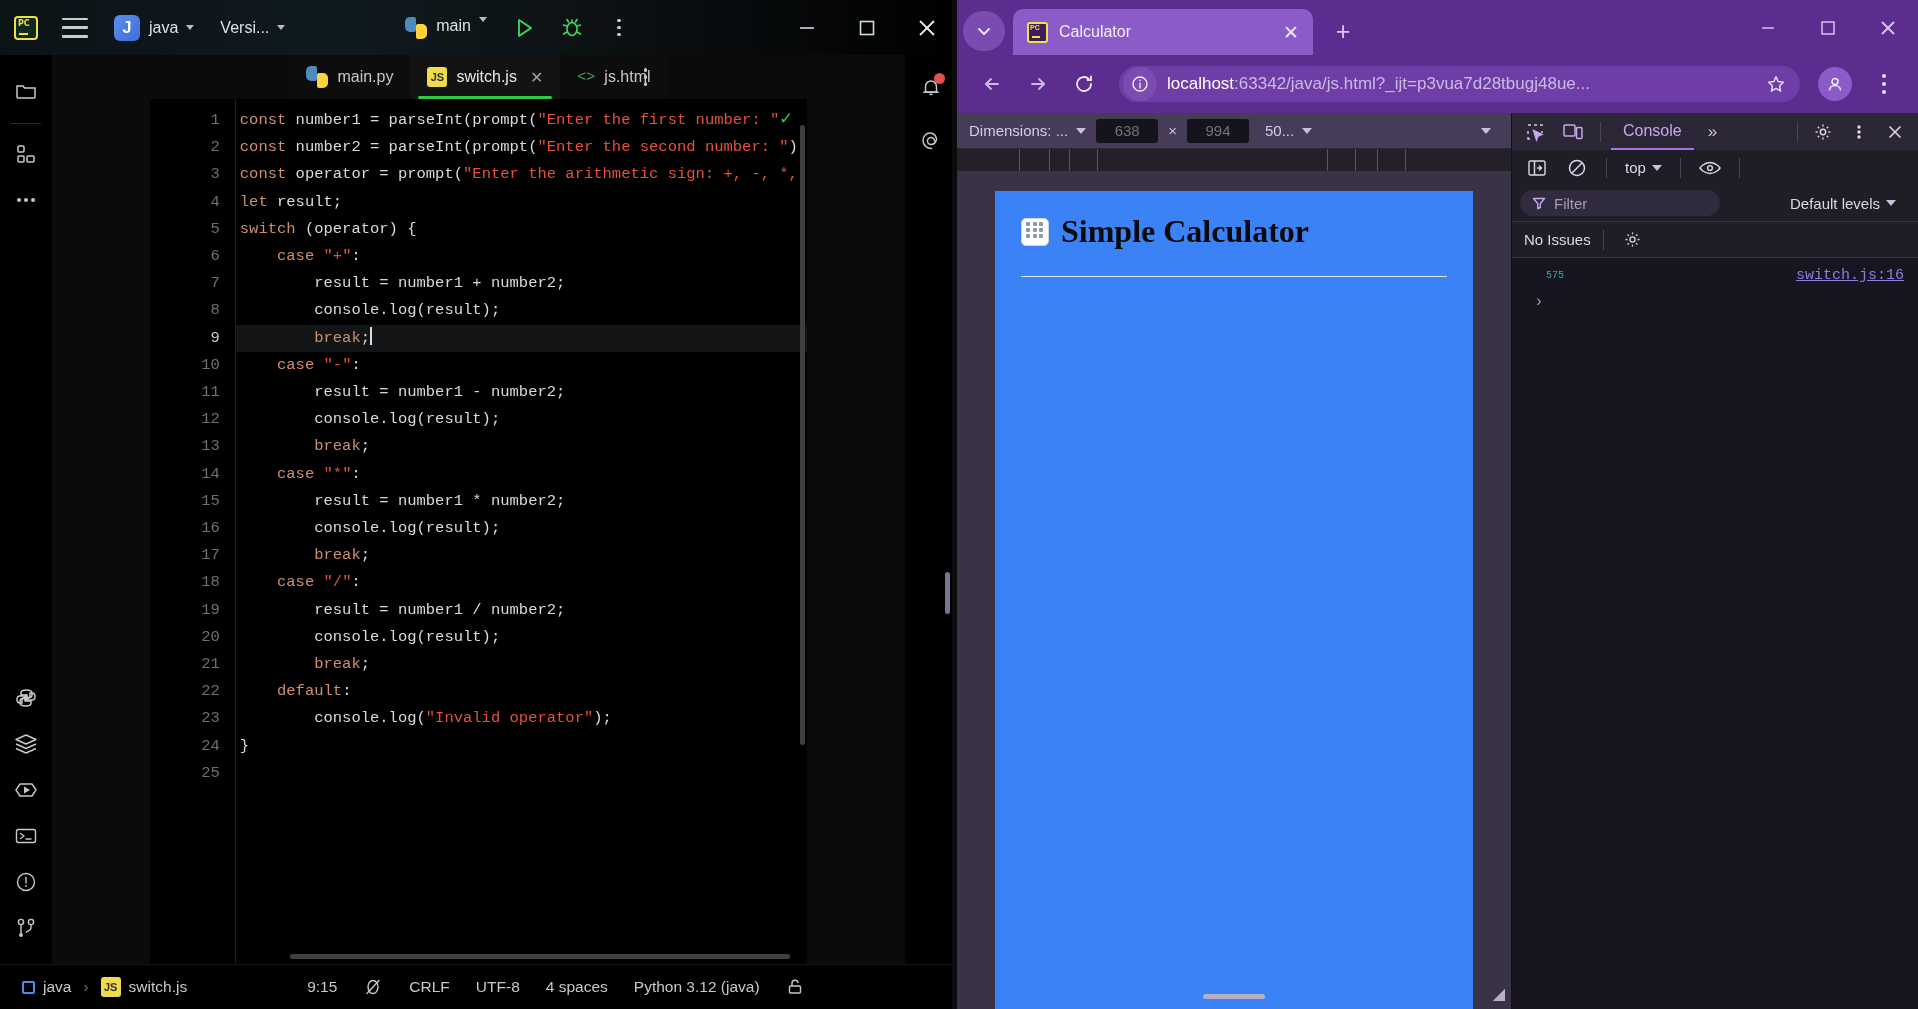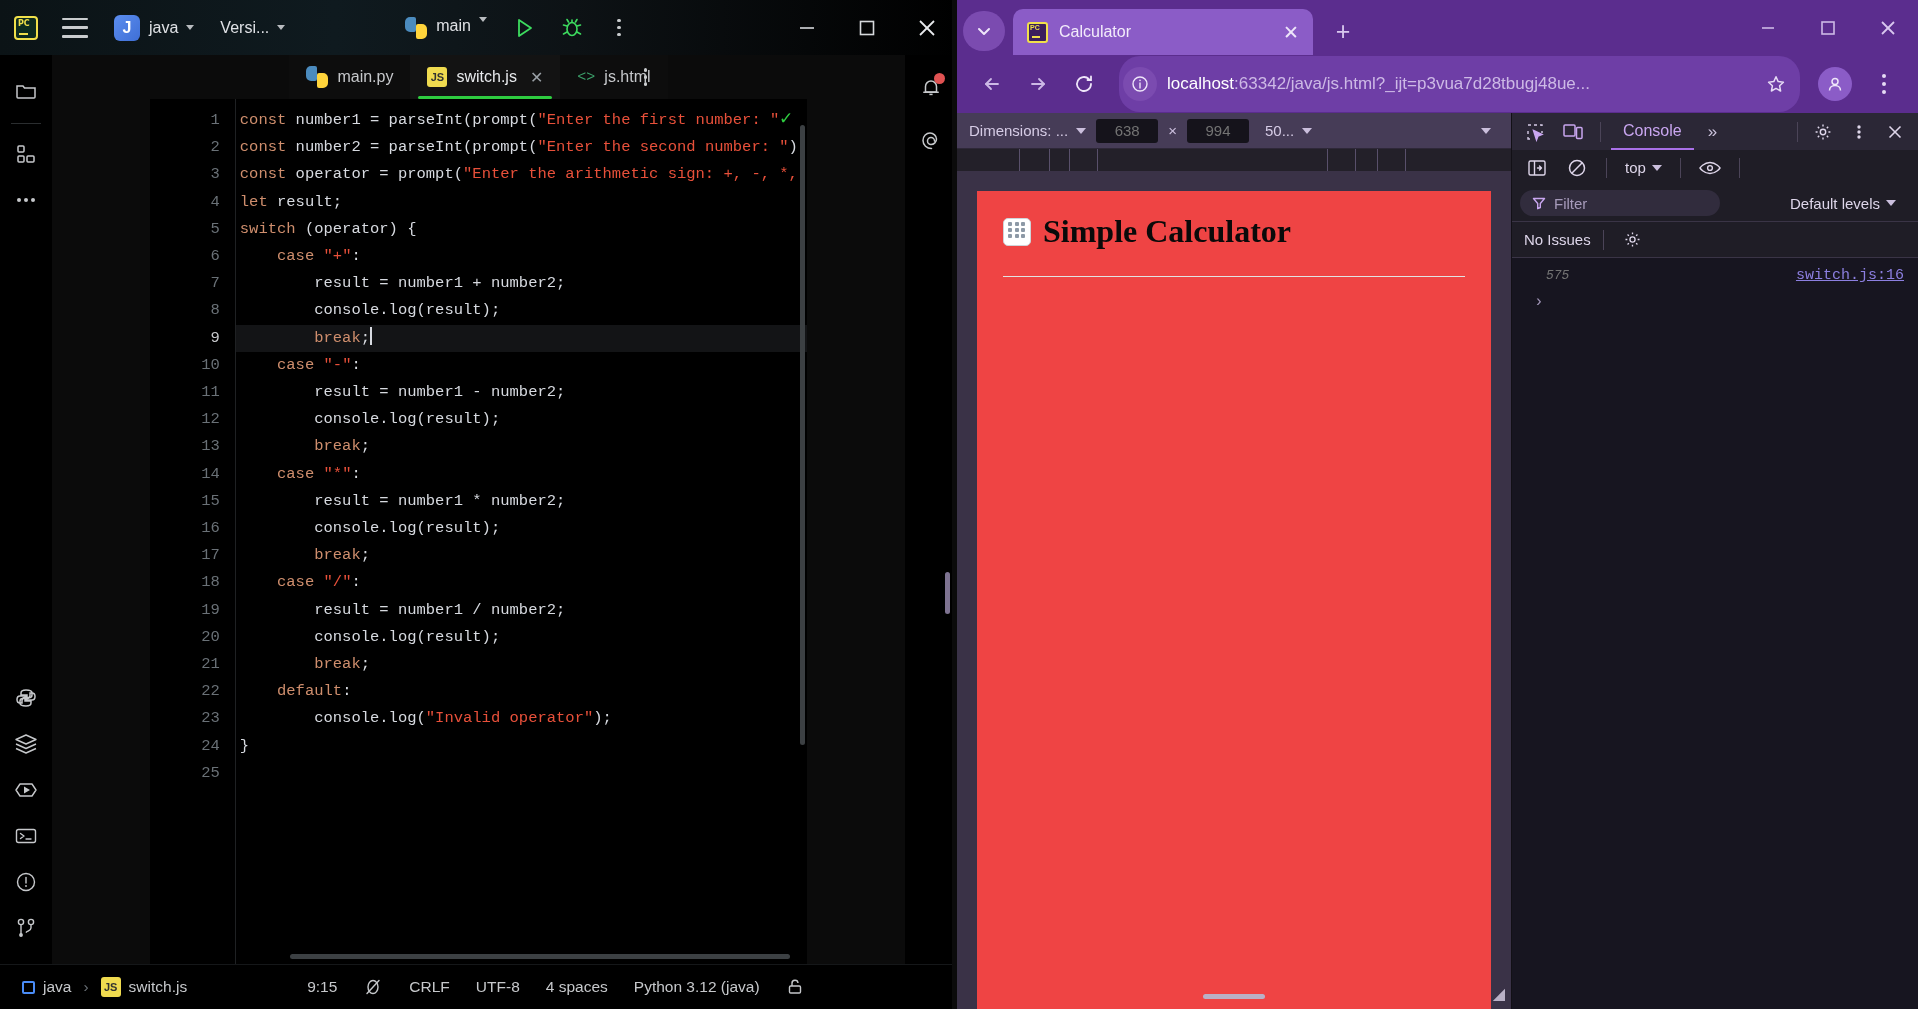--- a/index.html
+++ b/index.html
@@ -124,21 +124,21 @@
   .bz-tab-fav::after { content: ""; position: absolute; bottom: 3px; left: 3px; width: 8px; height: 2px; background: #f0e04a; }
   .bz-tab-title { color: #f3ecfb; font-size: 16px; flex: 1; white-space: nowrap; overflow: hidden; }
   .bz-tab-x { color: #efe6fa; font-size: 19px; cursor: pointer; line-height: 1; }
   .bz-newtab { width: 40px; height: 40px; margin: 0 0 4px 10px; display: flex; align-items: center; justify-content: center;
                color: #d9c8ef; font-size: 25px; cursor: pointer; }
   .bz-winbtns { position: absolute; right: 0; bottom: 0; height: 55px; display: flex; align-items: center; }
   .bzwb { width: 60px; height: 55px; display: flex; align-items: center; justify-content: center; cursor: pointer; }
 
   .bz-navbar { height: 58px; background: #5b2d8e; display: flex; align-items: center; padding: 0 14px; gap: 4px; flex: 0 0 58px; }
   .nav-btn { width: 42px; height: 42px; border-radius: 21px; display: flex; align-items: center; justify-content: center; cursor: pointer; }
-  .omnibox { flex: 1; height: 56px; background: #6e3ea6; border-radius: 21px; display: flex; align-items: center; padding: 0 6px 0 4px; margin-left: 10px; gap: 10px; }
+  .omnibox { flex: 1; height: 36px; background: #6e3ea6; border-radius: 21px; display: flex; align-items: center; padding: 0 6px 0 4px; margin-left: 10px; gap: 10px; }
   .omni-info { width: 34px; height: 34px; border-radius: 17px; background: #7b4bb0; display: flex; align-items: center; justify-content: center; flex: 0 0 34px; cursor: pointer; }
   .omni-url { flex: 1; color: #cdb9e6; font-size: 17px; white-space: nowrap; overflow: hidden; cursor: text; }
   .omni-url b { color: #ffffff; font-weight: normal; }
   .omni-star { width: 36px; height: 36px; display: flex; align-items: center; justify-content: center; cursor: pointer; flex: 0 0 36px; }
   .profile-btn { width: 34px; height: 34px; border-radius: 17px; background: #8b5cc7; display: flex; align-items: center; justify-content: center; margin-left: 14px; cursor: pointer; }
   .bz-kebab { width: 40px; display: flex; flex-direction: column; align-items: center; gap: 4px; margin-left: 8px; cursor: pointer; }
   .bz-kebab i { width: 4px; height: 4px; background: #e6dbf5; border-radius: 50%; display: block; }
 
   .bz-content { flex: 1; display: flex; min-height: 0; background: #3a3247; }
 
@@ -149,21 +149,21 @@
   .dev-input { width: 62px; height: 24px; background: #15131b; color: #737373; border: none; border-radius: 3px; text-align: center; font-size: 15px; font-family: "Liberation Sans", sans-serif; }
   .dev-x { color: #cbbfdd; font-size: 15px; }
   .tri { width: 0; height: 0; border-left: 5px solid transparent; border-right: 5px solid transparent; border-top: 6px solid #cbbfdd; }
   .dev-right-tri { margin-left: auto; margin-right: 8px; }
 
   .ruler { height: 22px; background: #232029; position: relative; flex: 0 0 22px; }
   .ruler i { position: absolute; top: 0; width: 1px; height: 22px; background: #59506b; }
   .ruler-bottom { height: 6px; background: #3a3247; flex: 0 0 6px; }
 
   .viewport-wrap { flex: 1; display: flex; justify-content: center; padding-top: 14px; position: relative; min-height: 0; }
-  .viewport { width: 514px; background: #ef4444; height: 100%; position: relative; }
+  .viewport { width: 478px; background: #3b82f6; height: 100%; position: relative; }
   .calc-head { padding: 22px 26px 0; }
   .calc-title { display: flex; align-items: center; gap: 12px; }
   .calc-ico { width: 28px; height: 28px; border-radius: 5px; background: #fff; border: 1px solid #cfd4d9; overflow: hidden; position: relative; flex: 0 0 28px; }
   .calc-ico .bar { height: 8px; background: #2a8fd4; }
   .calc-ico .dots { display: grid; grid-template-columns: repeat(3,1fr); gap: 2px; padding: 3px 4px; }
   .calc-ico .dots i { display: block; width: 4px; height: 4px; background: #8d99a6; border-radius: 1px; }
   .calc-h1 { font-family: "Liberation Serif", serif; font-size: 32px; font-weight: bold; color: #0a0a0a; }
   .calc-rule { margin-top: 26px; border-top: 1px solid #e2e2e2; }
 
   .vp-resize-right { position: absolute; left: -12px; top: 50%; transform: translateY(-50%); width: 5px; height: 42px; background: #7e7391; border-radius: 3px; }
@@ -187,21 +187,21 @@
   .filter-box { width: 200px; height: 26px; background: #312c3d; border-radius: 13px; display: flex; align-items: center; gap: 8px; padding: 0 12px; cursor: text; }
   .filter-ph { color: #a79bbb; font-size: 15px; }
   .levels { color: #ded6ea; font-size: 15px; display: flex; align-items: center; gap: 6px; cursor: pointer; }
   .dt-rule { height: 1px; background: #3a3446; }
 
   .dt-issues { height: 35px; display: flex; align-items: center; padding: 0 12px; gap: 12px; background: #1f1d26; flex: 0 0 35px; }
   .issues-txt { color: #ded6ea; font-size: 15px; }
 
   .console-out { flex: 1; background: #171520; padding-top: 6px; min-height: 0; }
   .con-row { display: flex; align-items: center; padding: 3px 14px 3px 34px; position: relative; }
-  .con-val { color: #737373; font-size: 13px; font-family: "Liberation Mono", monospace; font-style: italic; }
+  .con-val { color: #14b8a6; font-size: 10px; font-family: "Liberation Mono", monospace; }
   .con-src { margin-left: auto; color: #8c7fe0; font-size: 15px; font-family: "Liberation Mono", monospace; text-decoration: underline; cursor: pointer; }
   .con-prompt { padding: 6px 14px 0 22px; color: #9f93b5; font-size: 16px; font-family: "Liberation Mono", monospace; }
 </style>
 </head>
 <body>
 
 <div class="root">
 
   <div class="ide">
 

